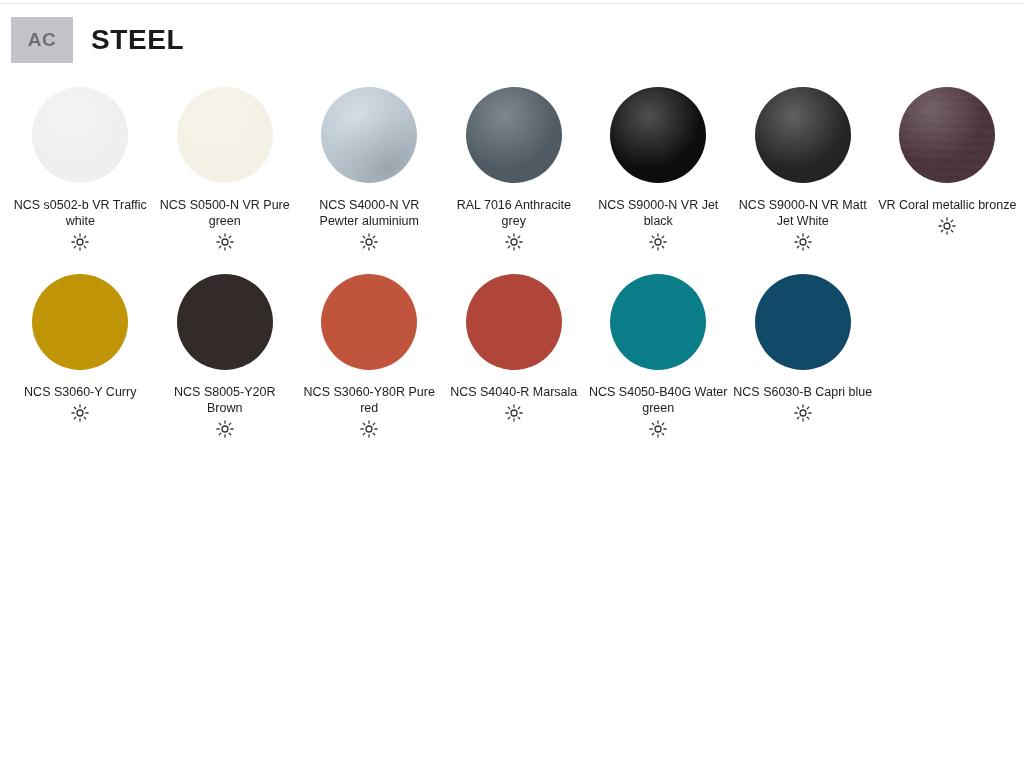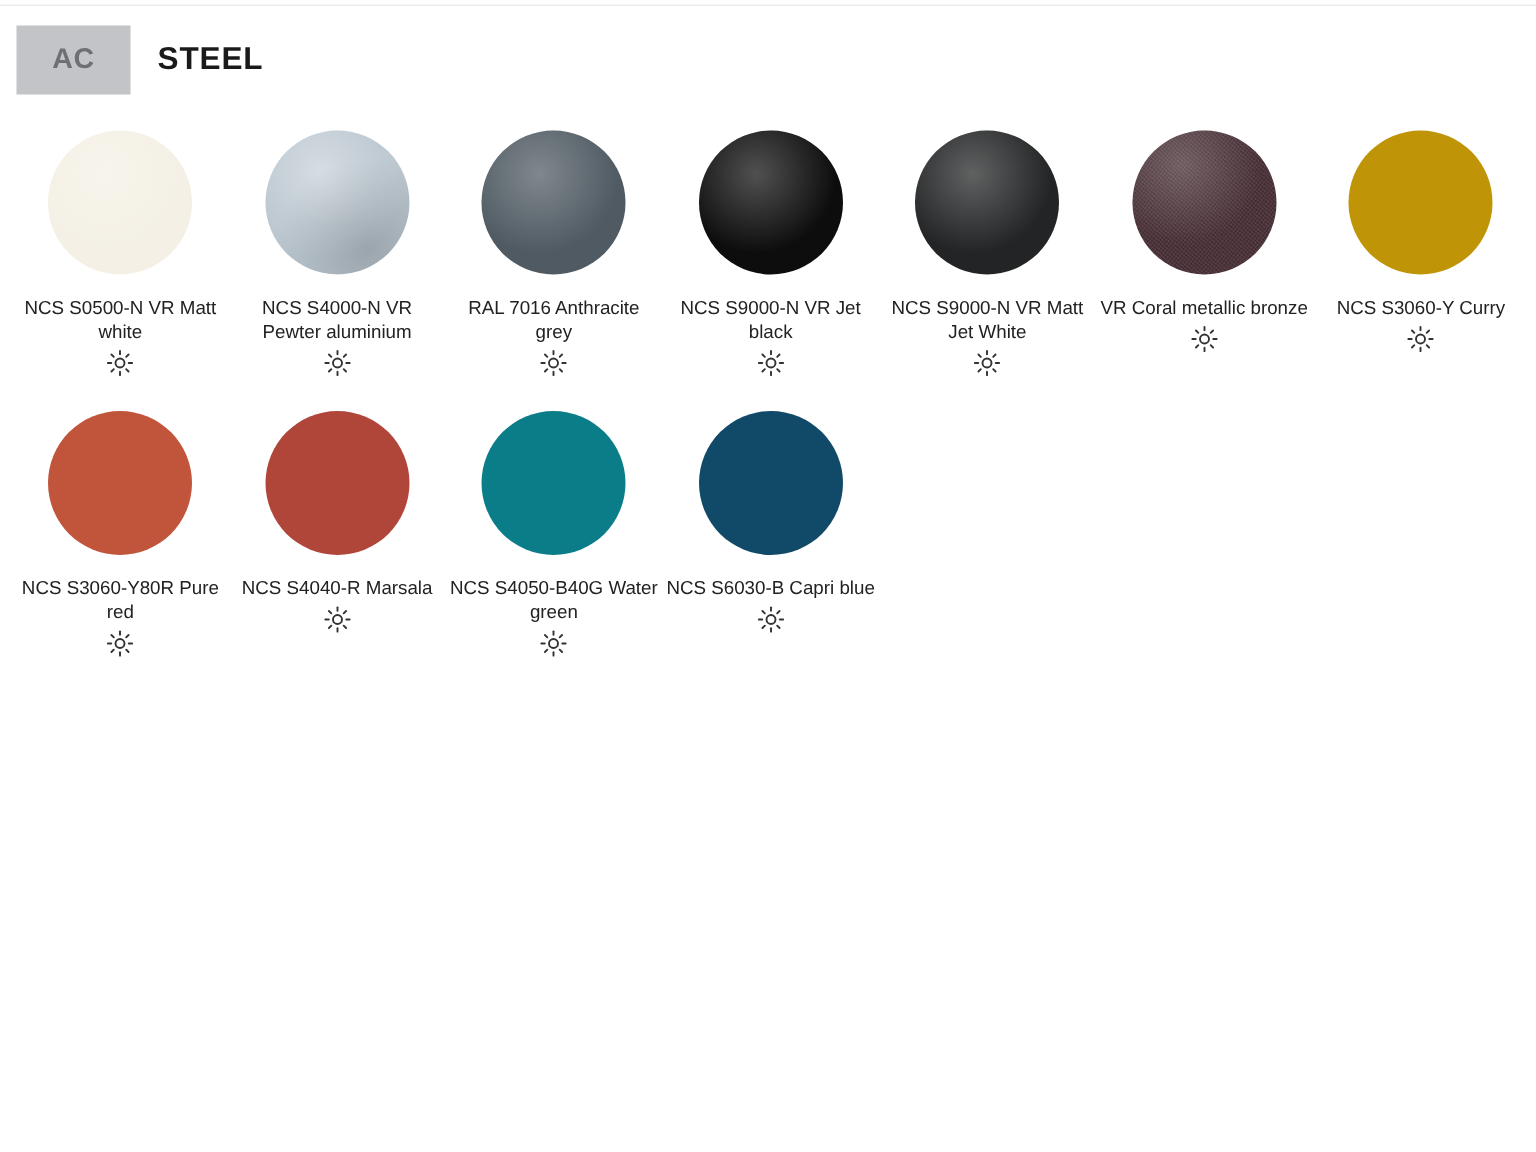--- a/index.html
+++ b/index.html
@@ -33,36 +33,36 @@
   .header {
     position: absolute;
     top: 17px;
     left: 11px;
     display: flex;
     align-items: center;
     height: 46px;
   }
 
   .badge {
-    width: 76px;
+    width: 62px;
     height: 46px;
     background: #c2c4c7;
     color: #6e7073;
     font-size: 19px;
     font-weight: bold;
     letter-spacing: 0.5px;
     display: flex;
     align-items: center;
     justify-content: center;
     font-family: "Liberation Sans", sans-serif;
   }
 
   .header-title {
     margin-left: 18px;
-    font-size: 21px;
+    font-size: 28px;
     font-weight: bold;
     color: #1a1a1a;
     letter-spacing: 0.6px;
   }
 
   
   .grid {
     position: absolute;
     top: 78px;
     left: 8px;
@@ -145,22 +145,39 @@
 
   <div class="top-rule"></div>
 
   <div class="header">
     <div class="badge">AC</div>
     <div class="header-title">STEEL</div>
   </div>
 
   <div class="grid">
       <div class="cell">
+        <div class="swatch soft" style="background: rgb(238, 240, 240);"></div>
+        <div class="label">NCS s0502-b VR Traffic white</div>
+        <span class="sun-icon">
+          <svg viewBox="0 0 24 24" width="18" height="18">
+            <circle cx="12" cy="12" r="4" fill="none" stroke="#333" stroke-width="1.7"></circle>
+            <line x1="12" y1="1.2" x2="12" y2="4.2" stroke="#333" stroke-width="1.7" stroke-linecap="round"></line>
+            <line x1="12" y1="19.8" x2="12" y2="22.8" stroke="#333" stroke-width="1.7" stroke-linecap="round"></line>
+            <line x1="1.2" y1="12" x2="4.2" y2="12" stroke="#333" stroke-width="1.7" stroke-linecap="round"></line>
+            <line x1="19.8" y1="12" x2="22.8" y2="12" stroke="#333" stroke-width="1.7" stroke-linecap="round"></line>
+            <line x1="4.4" y1="4.4" x2="6.5" y2="6.5" stroke="#333" stroke-width="1.7" stroke-linecap="round"></line>
+            <line x1="17.5" y1="17.5" x2="19.6" y2="19.6" stroke="#333" stroke-width="1.7" stroke-linecap="round"></line>
+            <line x1="19.6" y1="4.4" x2="17.5" y2="6.5" stroke="#333" stroke-width="1.7" stroke-linecap="round"></line>
+            <line x1="6.5" y1="17.5" x2="4.4" y2="19.6" stroke="#333" stroke-width="1.7" stroke-linecap="round"></line>
+          </svg>
+        </span>
+      </div>
+      <div class="cell">
         <div class="swatch soft" style="background: rgb(244, 240, 229);"></div>
-        <div class="label">NCS S0500-N VR Matt white</div>
+        <div class="label">NCS S0500-N VR Pure green</div>
         <span class="sun-icon">
           <svg viewBox="0 0 24 24" width="18" height="18">
             <circle cx="12" cy="12" r="4" fill="none" stroke="#333" stroke-width="1.7"></circle>
             <line x1="12" y1="1.2" x2="12" y2="4.2" stroke="#333" stroke-width="1.7" stroke-linecap="round"></line>
             <line x1="12" y1="19.8" x2="12" y2="22.8" stroke="#333" stroke-width="1.7" stroke-linecap="round"></line>
             <line x1="1.2" y1="12" x2="4.2" y2="12" stroke="#333" stroke-width="1.7" stroke-linecap="round"></line>
             <line x1="19.8" y1="12" x2="22.8" y2="12" stroke="#333" stroke-width="1.7" stroke-linecap="round"></line>
             <line x1="4.4" y1="4.4" x2="6.5" y2="6.5" stroke="#333" stroke-width="1.7" stroke-linecap="round"></line>
             <line x1="17.5" y1="17.5" x2="19.6" y2="19.6" stroke="#333" stroke-width="1.7" stroke-linecap="round"></line>
             <line x1="19.6" y1="4.4" x2="17.5" y2="6.5" stroke="#333" stroke-width="1.7" stroke-linecap="round"></line>
@@ -264,20 +281,37 @@
             <line x1="1.2" y1="12" x2="4.2" y2="12" stroke="#333" stroke-width="1.7" stroke-linecap="round"></line>
             <line x1="19.8" y1="12" x2="22.8" y2="12" stroke="#333" stroke-width="1.7" stroke-linecap="round"></line>
             <line x1="4.4" y1="4.4" x2="6.5" y2="6.5" stroke="#333" stroke-width="1.7" stroke-linecap="round"></line>
             <line x1="17.5" y1="17.5" x2="19.6" y2="19.6" stroke="#333" stroke-width="1.7" stroke-linecap="round"></line>
             <line x1="19.6" y1="4.4" x2="17.5" y2="6.5" stroke="#333" stroke-width="1.7" stroke-linecap="round"></line>
             <line x1="6.5" y1="17.5" x2="4.4" y2="19.6" stroke="#333" stroke-width="1.7" stroke-linecap="round"></line>
           </svg>
         </span>
       </div>
       <div class="cell">
+        <div class="swatch" style="background: rgb(51, 43, 41);"></div>
+        <div class="label">NCS S8005-Y20R Brown</div>
+        <span class="sun-icon">
+          <svg viewBox="0 0 24 24" width="18" height="18">
+            <circle cx="12" cy="12" r="4" fill="none" stroke="#333" stroke-width="1.7"></circle>
+            <line x1="12" y1="1.2" x2="12" y2="4.2" stroke="#333" stroke-width="1.7" stroke-linecap="round"></line>
+            <line x1="12" y1="19.8" x2="12" y2="22.8" stroke="#333" stroke-width="1.7" stroke-linecap="round"></line>
+            <line x1="1.2" y1="12" x2="4.2" y2="12" stroke="#333" stroke-width="1.7" stroke-linecap="round"></line>
+            <line x1="19.8" y1="12" x2="22.8" y2="12" stroke="#333" stroke-width="1.7" stroke-linecap="round"></line>
+            <line x1="4.4" y1="4.4" x2="6.5" y2="6.5" stroke="#333" stroke-width="1.7" stroke-linecap="round"></line>
+            <line x1="17.5" y1="17.5" x2="19.6" y2="19.6" stroke="#333" stroke-width="1.7" stroke-linecap="round"></line>
+            <line x1="19.6" y1="4.4" x2="17.5" y2="6.5" stroke="#333" stroke-width="1.7" stroke-linecap="round"></line>
+            <line x1="6.5" y1="17.5" x2="4.4" y2="19.6" stroke="#333" stroke-width="1.7" stroke-linecap="round"></line>
+          </svg>
+        </span>
+      </div>
+      <div class="cell">
         <div class="swatch" style="background: rgb(193, 85, 60);"></div>
         <div class="label">NCS S3060-Y80R Pure red</div>
         <span class="sun-icon">
           <svg viewBox="0 0 24 24" width="18" height="18">
             <circle cx="12" cy="12" r="4" fill="none" stroke="#333" stroke-width="1.7"></circle>
             <line x1="12" y1="1.2" x2="12" y2="4.2" stroke="#333" stroke-width="1.7" stroke-linecap="round"></line>
             <line x1="12" y1="19.8" x2="12" y2="22.8" stroke="#333" stroke-width="1.7" stroke-linecap="round"></line>
             <line x1="1.2" y1="12" x2="4.2" y2="12" stroke="#333" stroke-width="1.7" stroke-linecap="round"></line>
             <line x1="19.8" y1="12" x2="22.8" y2="12" stroke="#333" stroke-width="1.7" stroke-linecap="round"></line>
             <line x1="4.4" y1="4.4" x2="6.5" y2="6.5" stroke="#333" stroke-width="1.7" stroke-linecap="round"></line>

